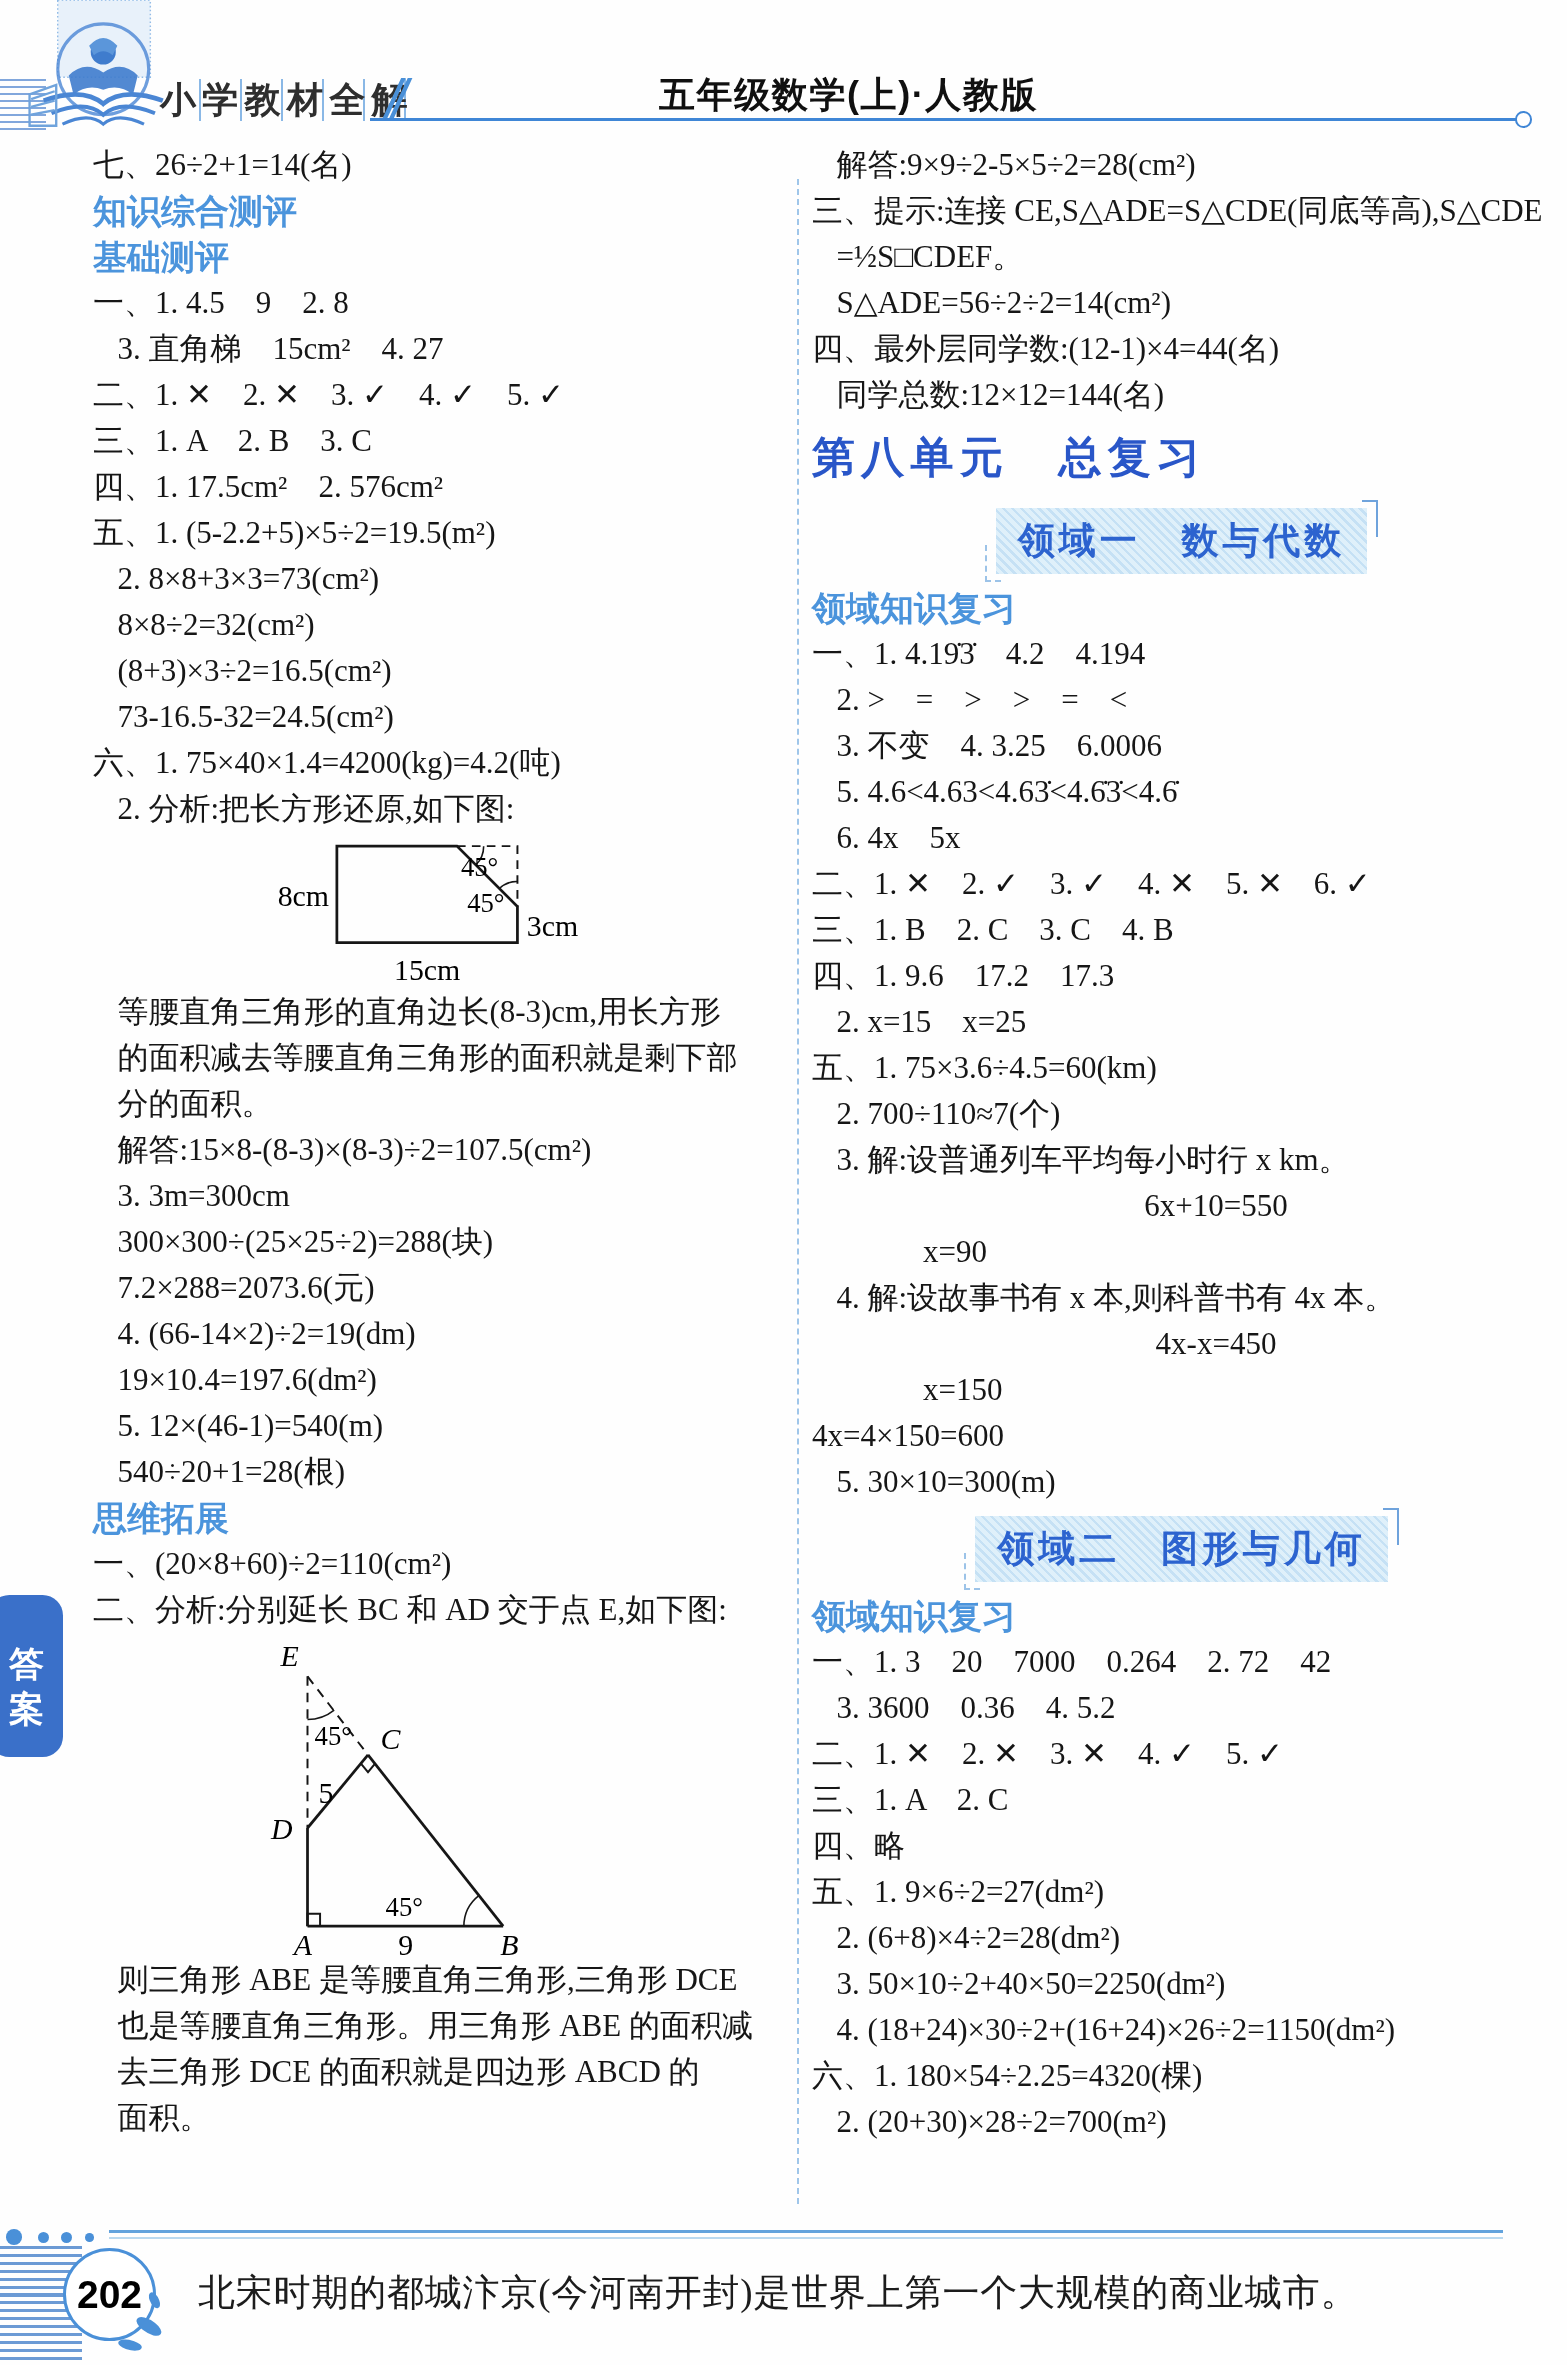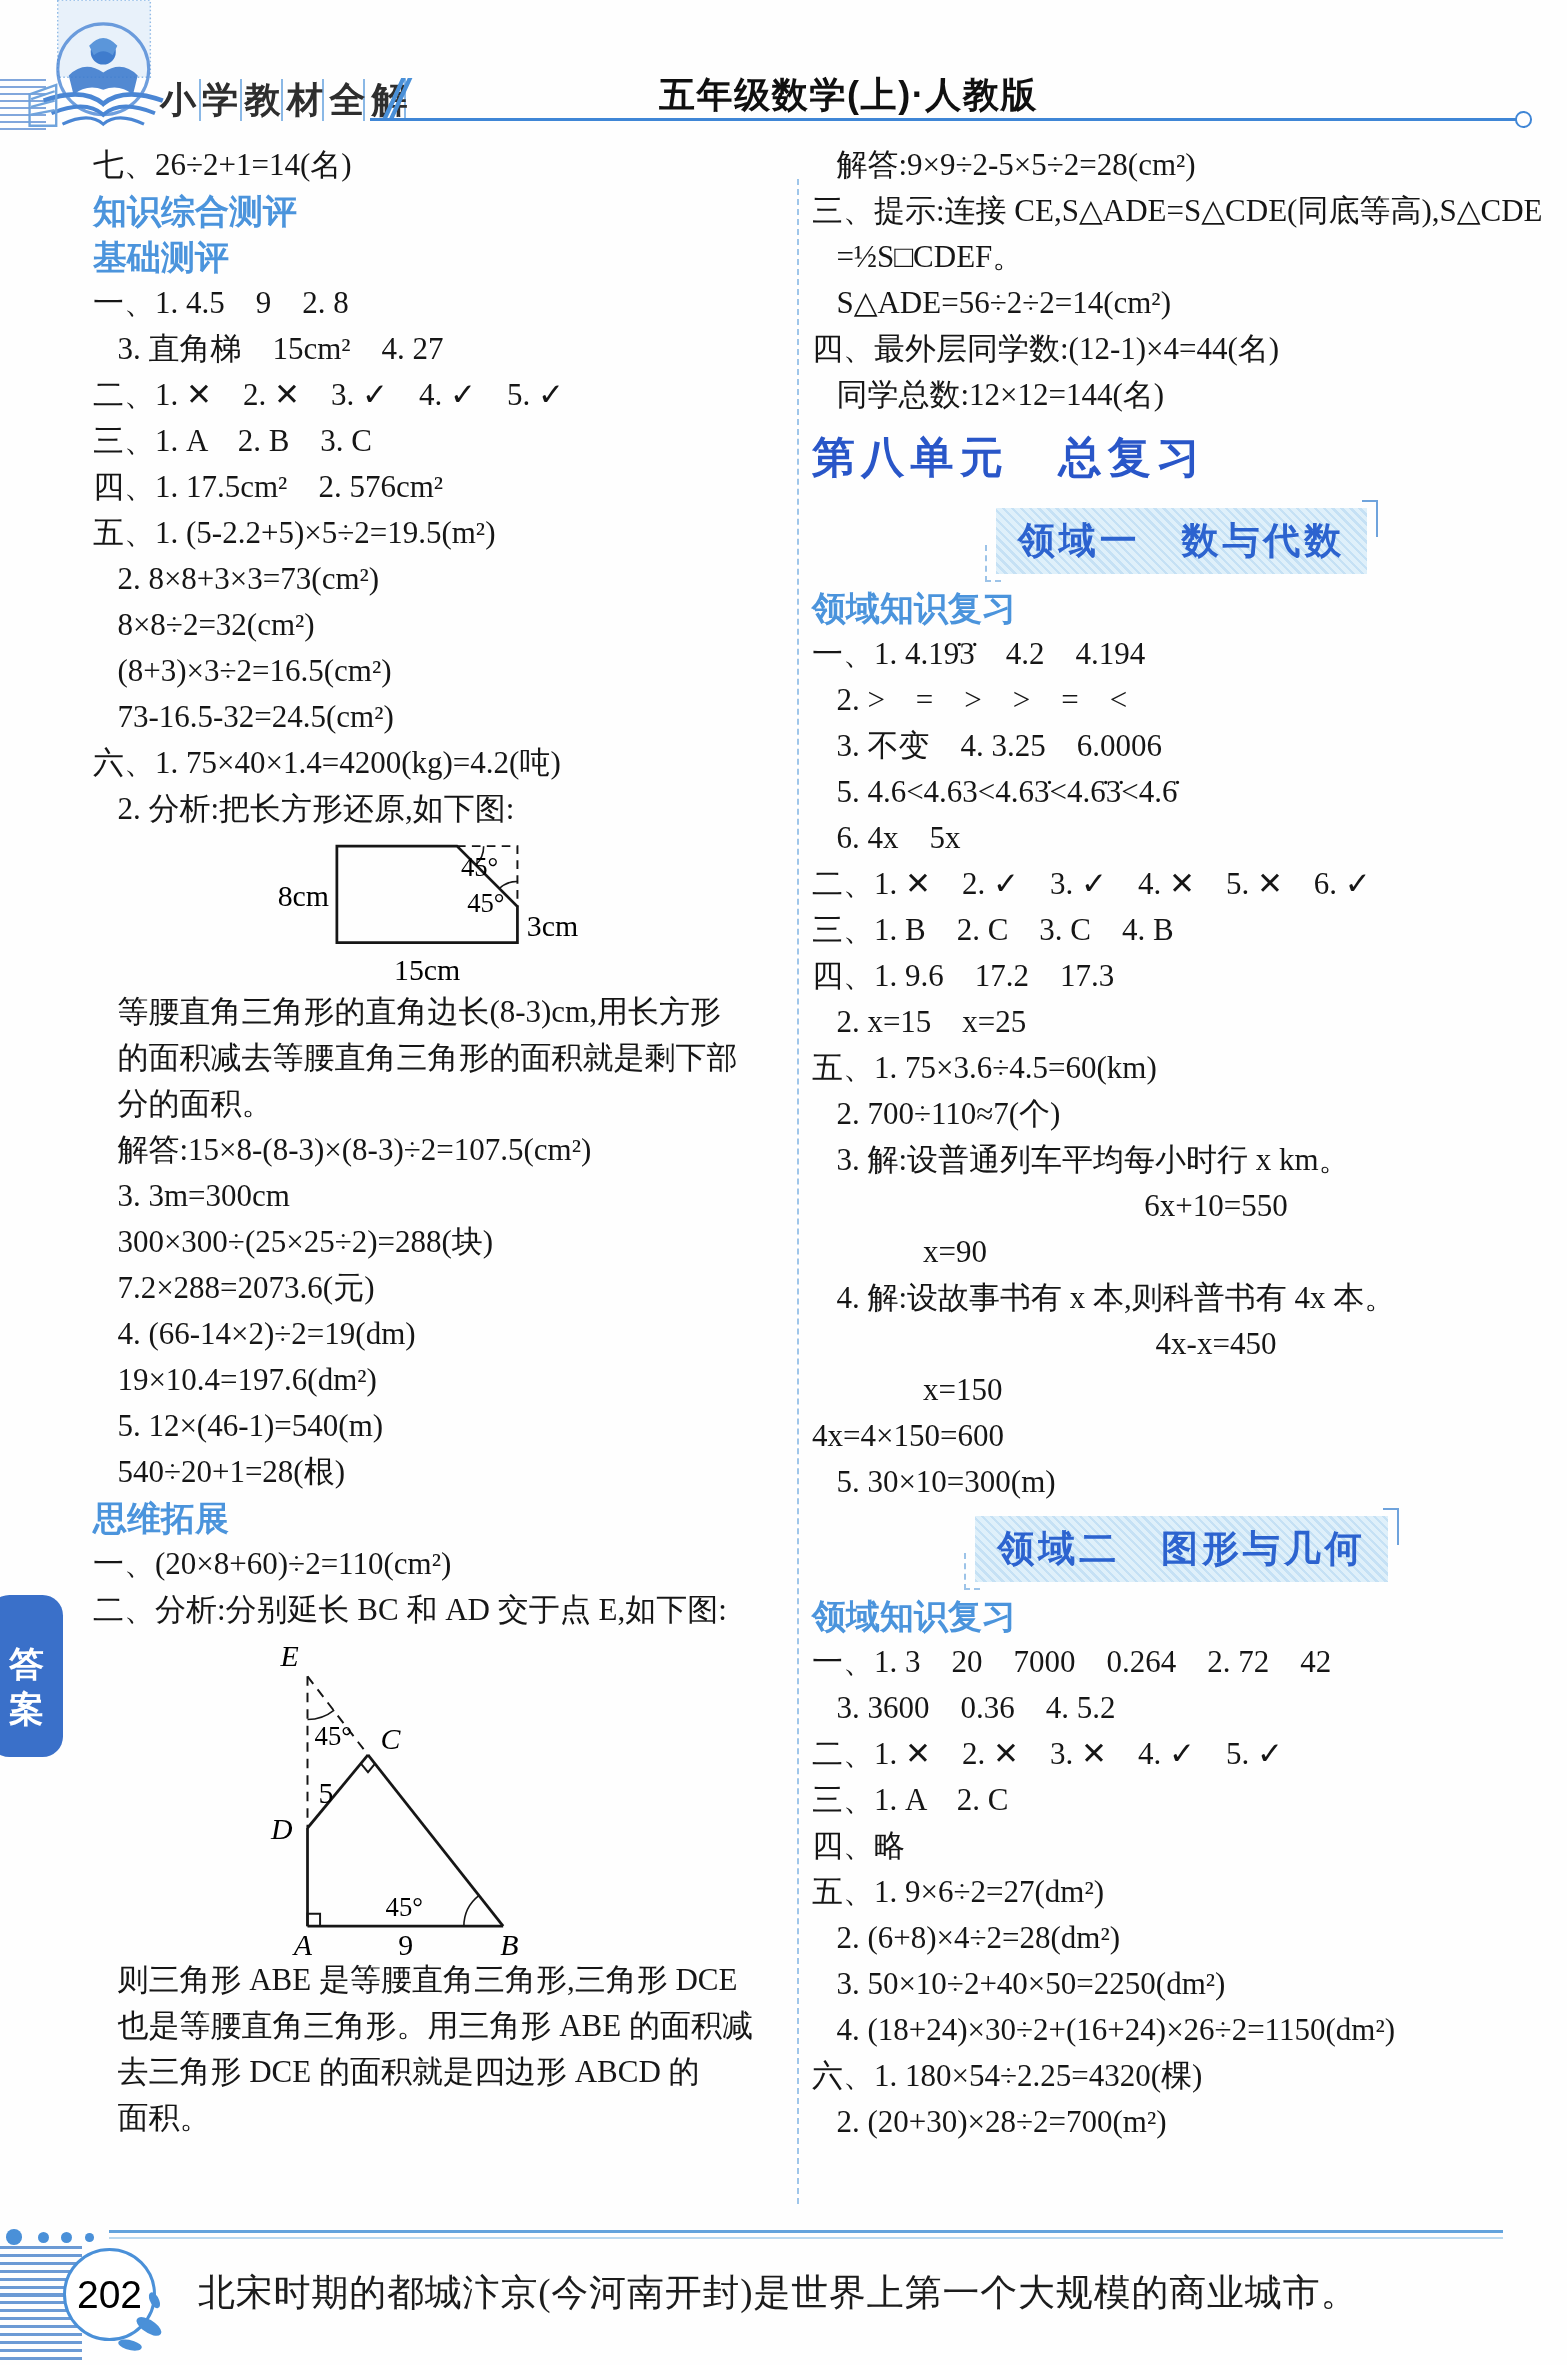--- a/index.html
+++ b/index.html
@@ -58,21 +58,21 @@
   .fd1 { left:6.3px;  top:2229px; width:15.7px; height:15.7px; }
   .fd2 { left:38px; top:2232px; width:11px; height:11px; }
   .fd3 { left:61px; top:2232px; width:11px; height:11px; }
   .fd4 { left:85px;top:2233px; width:8.7px; height:8.7px; }
   .f-rule  { left:109px; top:2230px; width:1394px; height:3.1px; background:#63a3dd; }
   .f-rule2 { left:109px; top:2237px; width:1394px; height:1.6px; background:#b9d9f0; }
   .stripes-bottom { left:0; top:2246px; width:82px; height:120px;
                     background:repeating-linear-gradient(#5b8fd0 0 3.1px, transparent 3.1px 7.9px); opacity:.9; }
   .page-badge { left:63px; top:2248px; width:87px; height:87px; border:3.1px solid #4a90d8; border-radius:50%;
                 background:#fff; display:flex; align-items:center; justify-content:center;
-                font-family:"Liberation Sans",sans-serif; font-weight:normal; font-size:39px; color:#000; }
+                font-family:"Liberation Sans",sans-serif; font-weight:bold; font-size:39px; color:#000; }
   .leaf { background:#4a90d8; border-radius:60% 40% 60% 40%; }
   .lf1 { left:135px; top:2320px; width:28px; height:12.6px; transform:rotate(38deg); }
   .lf2 { left:118px; top:2340px; width:23.6px; height:10.2px; transform:rotate(18deg); }
   .lf3 { left:146px; top:2296px; width:17.3px; height:8.7px; transform:rotate(70deg); }
   .f-note { left:198px; top:2268px; font-size:37px; color:#1c1c1c; letter-spacing:0.8px; }
 </style>
 </head>
 <body>
 
 <div class="page">

